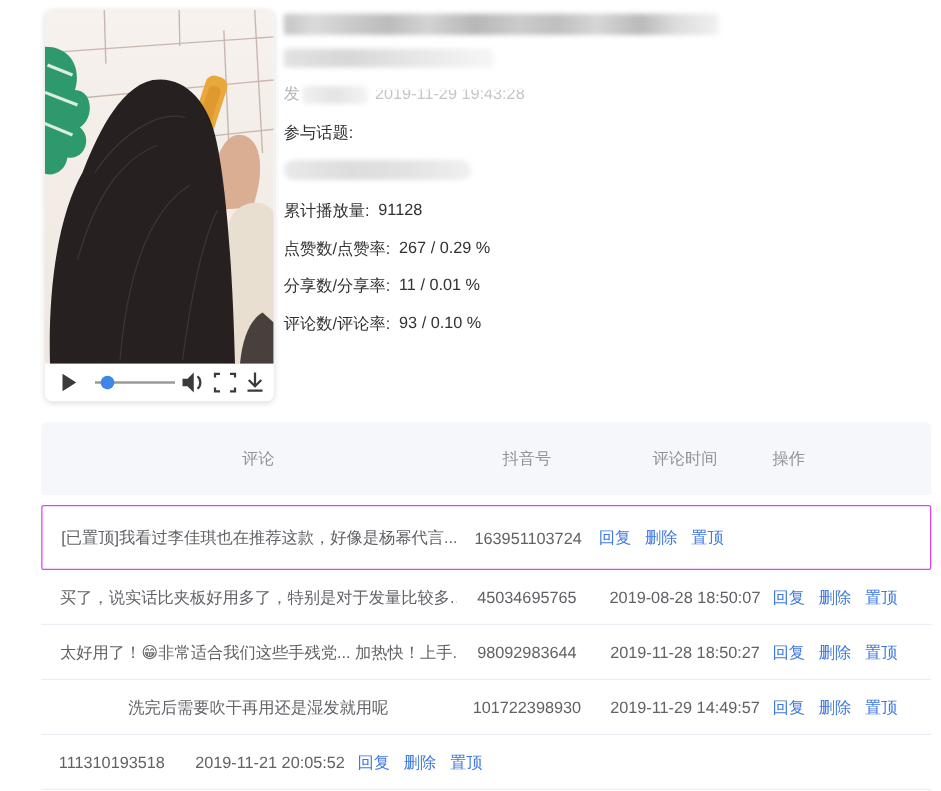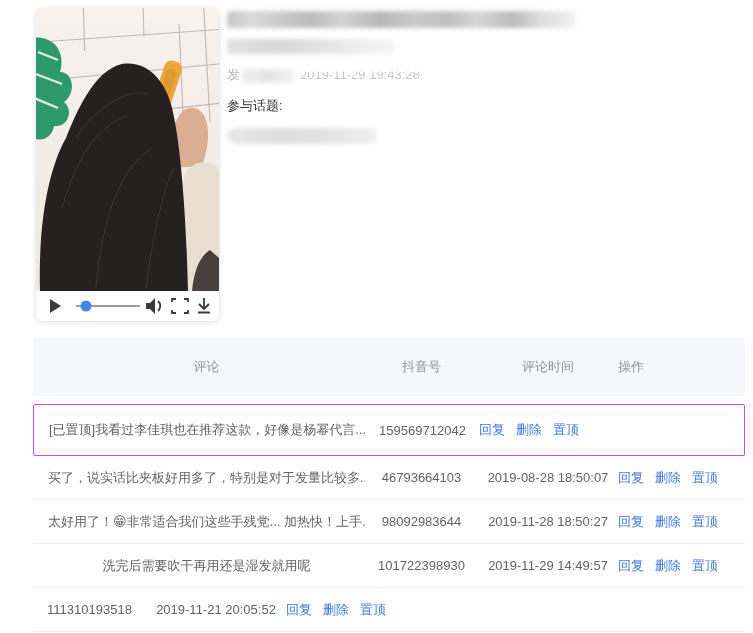--- a/index.html
+++ b/index.html
@@ -128,43 +128,61 @@
   </div>
 
   <div class="info">
     <div class="blur-block blur-title"></div>
     <div class="blur-block blur-sub"></div>
     <div class="date-line">
       <span class="faint-char">发</span><span class="blur-patch-small"></span><span class="faint-date">2019-11-29 19:43:28</span>
     </div>
     <div class="topic-label">参与话题:</div>
     <div class="blur-block blur-topic"></div>
+    <div class="stats">
+      <div class="stat-line">
+        <span class="stat-label">累计播放量:</span>
+        <span class="stat-value">91128</span>
+      </div>
+      <div class="stat-line">
+        <span class="stat-label">点赞数/点赞率:</span>
+        <span class="stat-value">267 / 0.29 %</span>
+      </div>
+      <div class="stat-line">
+        <span class="stat-label">分享数/分享率:</span>
+        <span class="stat-value">11 / 0.01 %</span>
+      </div>
+      <div class="stat-line">
+        <span class="stat-label">评论数/评论率:</span>
+        <span class="stat-value">93 / 0.10 %</span>
+      </div>
+    </div>
   </div>
 
   <div class="table">
     <div class="thead">
       <div class="c1">评论</div>
       <div class="c2">抖音号</div>
       <div class="c3">评论时间</div>
       <div class="c4">操作</div>
     </div>
     <div>
   <div class="row highlighted">
     <div class="c1">[已置顶]我看过李佳琪也在推荐这款，好像是杨幂代言...</div>
-    <div class="c2">159569712042</div>
+    <div class="c2">163951103724</div>
     <div class="c4">
             <a class="action-link">回复</a>
             <a class="action-link">删除</a>
             <a class="action-link">置顶</a>
           </div>
   </div>
 
   <div class="row">
     <div class="c1">买了，说实话比夹板好用多了，特别是对于发量比较多...</div>
-    <div class="c2">46793664103</div>
+    <div class="c2">45034695765</div>
     <div class="c3">2019-08-28 18:50:07</div>
     <div class="c4">
             <a class="action-link">回复</a>
             <a class="action-link">删除</a>
             <a class="action-link">置顶</a>
           </div>
   </div>
 
   <div class="row">
     <div class="c1">太好用了！😁非常适合我们这些手残党... 加热快！上手...</div>

